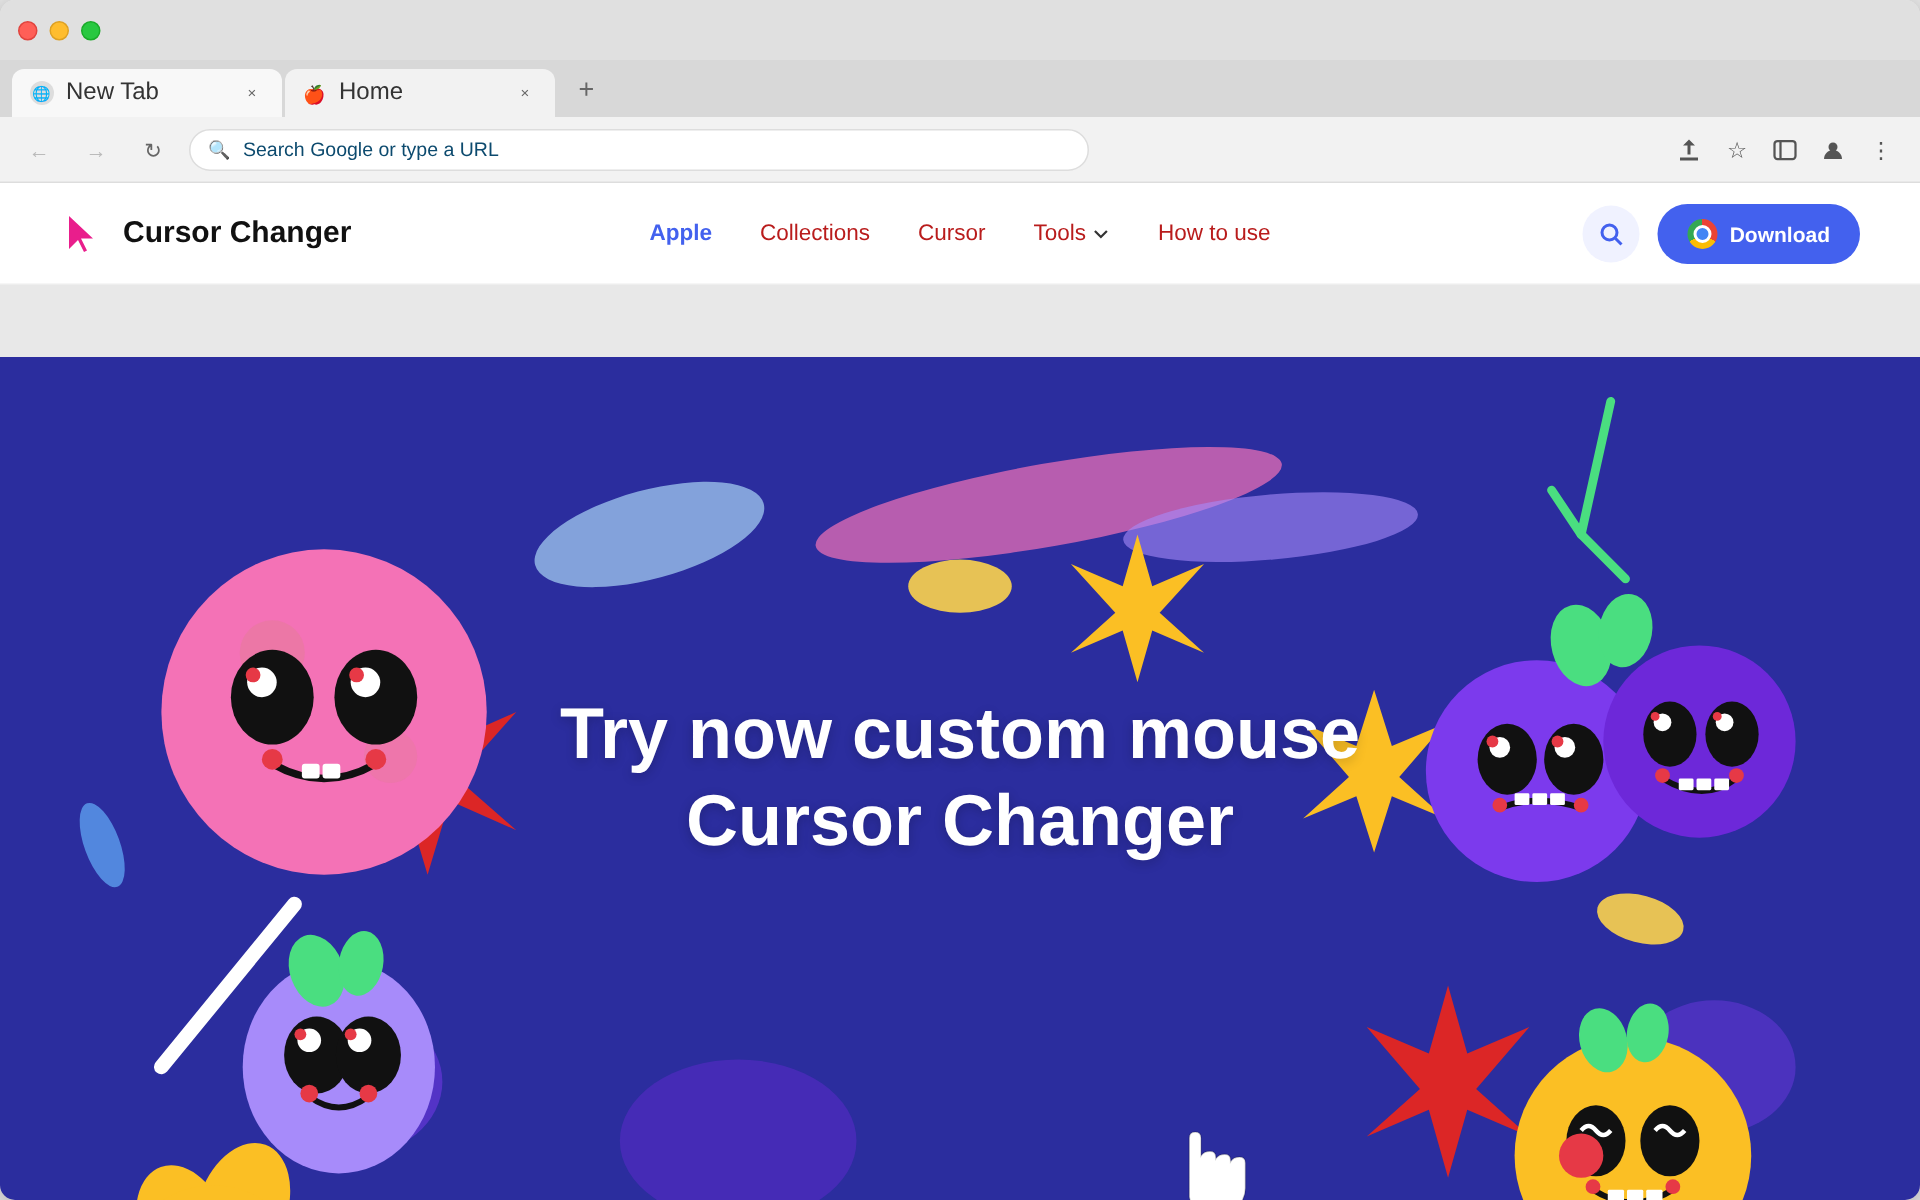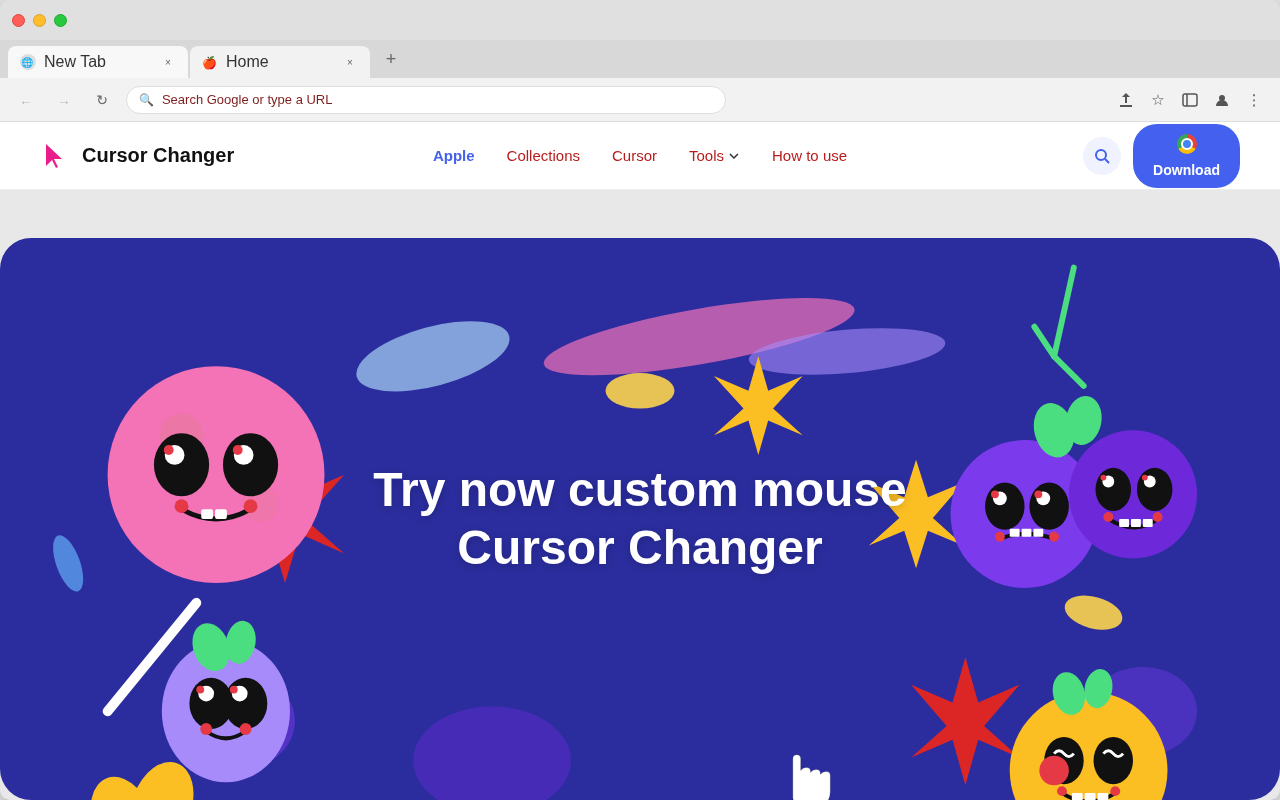--- a/index.html
+++ b/index.html
@@ -21,44 +21,44 @@
     .tab-favicon { width: 16px; height: 16px; display: flex; align-items: center; justify-content: center; }
     .tab-title { flex: 1; font-size: 16px; white-space: nowrap; overflow: hidden; text-overflow: ellipsis; }
     .tab-close { width: 16px; height: 16px; border-radius: 50%; display: flex; align-items: center; justify-content: center; font-size: 10px; color: #666; cursor: pointer; }
     .tab-new { width: 30px; height: 28px; display: flex; align-items: center; justify-content: center; font-size: 18px; color: #666; cursor: pointer; margin-left: 4px; align-self: center; }
 
     .address-bar { background: #f2f2f2; height: 44px; display: flex; align-items: center; padding: 0 12px; gap: 10px; border-bottom: 1px solid #ddd; }
     .nav-btn { width: 28px; height: 28px; display: flex; align-items: center; justify-content: center; color: #666; cursor: pointer; border-radius: 50%; font-size: 14px; }
     .nav-btn.disabled { color: #bbb; cursor: default; }
     .address-input { flex: 1; height: 28px; background: white; border: 1px solid #ddd; border-radius: 14px; display: flex; align-items: center; padding: 0 12px; gap: 8px; font-size: 13px; color: #333; max-width: 600px; }
     .address-icon { color: #888; font-size: 12px; }
-    .address-text { color: #7f1d1d; font-size: 13px; }
+    .address-text { color: #0c4a6e; font-size: 13px; }
     .toolbar-icons { display: flex; align-items: center; gap: 4px; margin-left: auto; }
     .toolbar-icon { width: 28px; height: 28px; display: flex; align-items: center; justify-content: center; color: #555; cursor: pointer; border-radius: 4px; font-size: 15px; }
 
     
     .website { flex: 1; display: flex; flex-direction: column; overflow: hidden; gap: 48px; }
 
     
     .site-nav { background: white; height: 68px; display: flex; align-items: center; padding: 0 40px; gap: 0; border-bottom: 1px solid #eee; position: relative; z-index: 10; }
     .site-logo { display: flex; align-items: center; gap: 10px; margin-right: auto; }
     .logo-icon { width: 32px; height: 32px; }
     .logo-text { font-size: 20px; font-weight: 700; color: #111; }
     .nav-links { display: flex; align-items: center; gap: 32px; position: absolute; left: 50%; transform: translateX(-50%); }
     .nav-link { font-size: 15px; color: #b91c1c; text-decoration: none; cursor: pointer; }
     .nav-link.active { color: #4361ee; font-weight: 600; }
     .nav-link-with-arrow { display: flex; align-items: center; gap: 4px; }
     .nav-right { display: flex; align-items: center; gap: 12px; margin-left: auto; }
     .search-btn { width: 38px; height: 38px; border-radius: 50%; background: #f0f2ff; display: flex; align-items: center; justify-content: center; cursor: pointer; color: #4361ee; font-size: 16px; }
-    .download-btn { background: #4361ee; color: white; border: none; border-radius: 24px; padding: 10px 20px; font-size: 14px; font-weight: 600; cursor: pointer; display: flex; align-items: center; gap: 8px; flex-direction: column; }
+    .download-btn { background: #4361ee; color: white; border: none; border-radius: 24px; padding: 10px 20px; font-size: 14px; font-weight: 600; cursor: pointer; display: flex; align-items: center; gap: 8px; }
     .chrome-icon { width: 20px; height: 20px; border-radius: 50%; background: conic-gradient(#ea4335 0deg 120deg, #fbbc04 120deg 240deg, #34a853 240deg 360deg); position: relative; }
     .chrome-icon::after { content: ''; position: absolute; top: 50%; left: 50%; transform: translate(-50%, -50%); width: 8px; height: 8px; border-radius: 50%; background: #4285f4; border: 2px solid white; }
 
     
-    .hero { flex: 1; background: #2b2d9e; position: relative; overflow: hidden; display: flex; align-items: center; justify-content: center; border-radius: 31px; }
+    .hero { flex: 1; background: #2b2d9e; position: relative; overflow: hidden; display: flex; align-items: center; justify-content: center; }
 
     .hero-text { text-align: center; z-index: 5; position: relative; }
     .hero-title { font-size: 48px; font-weight: 900; color: white; line-height: 1.2; text-shadow: 0 2px 8px rgba(0,0,0,0.2); max-width: 550px; }
 
     
     .hero-svg { position: absolute; top: 0; left: 0; width: 100%; height: 100%; }
   </style>
 </head>
 <body>
 

